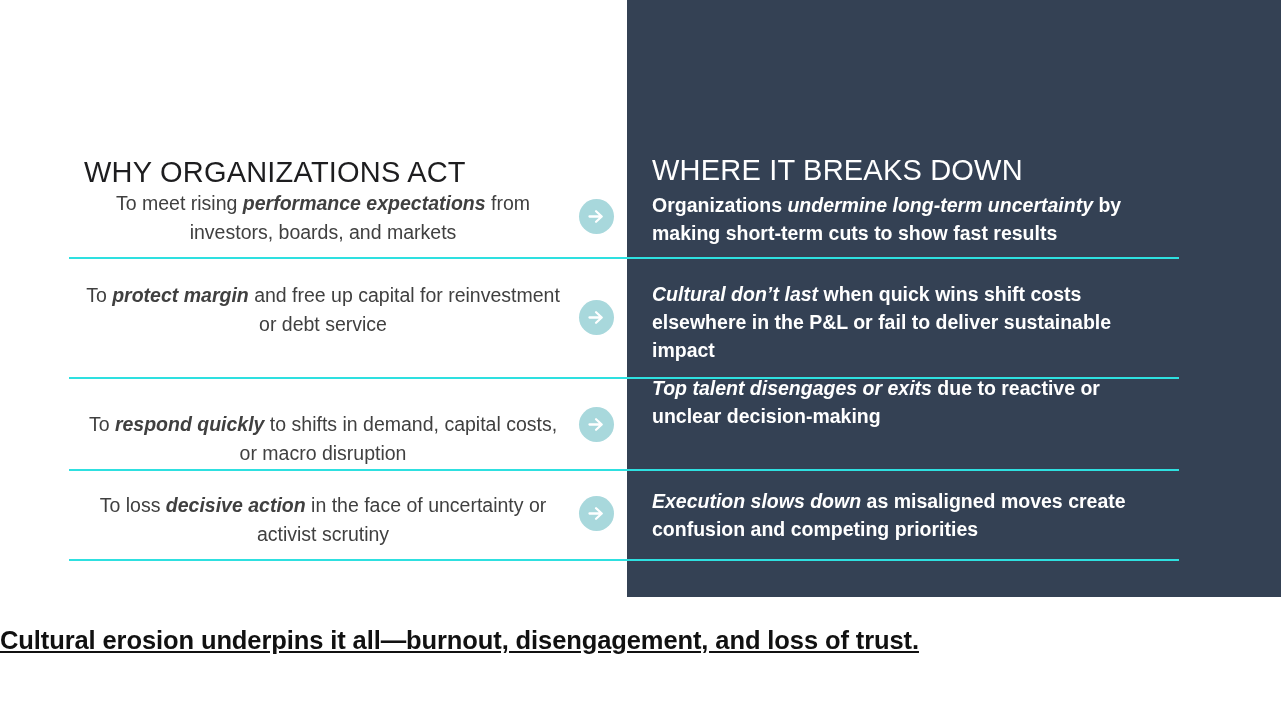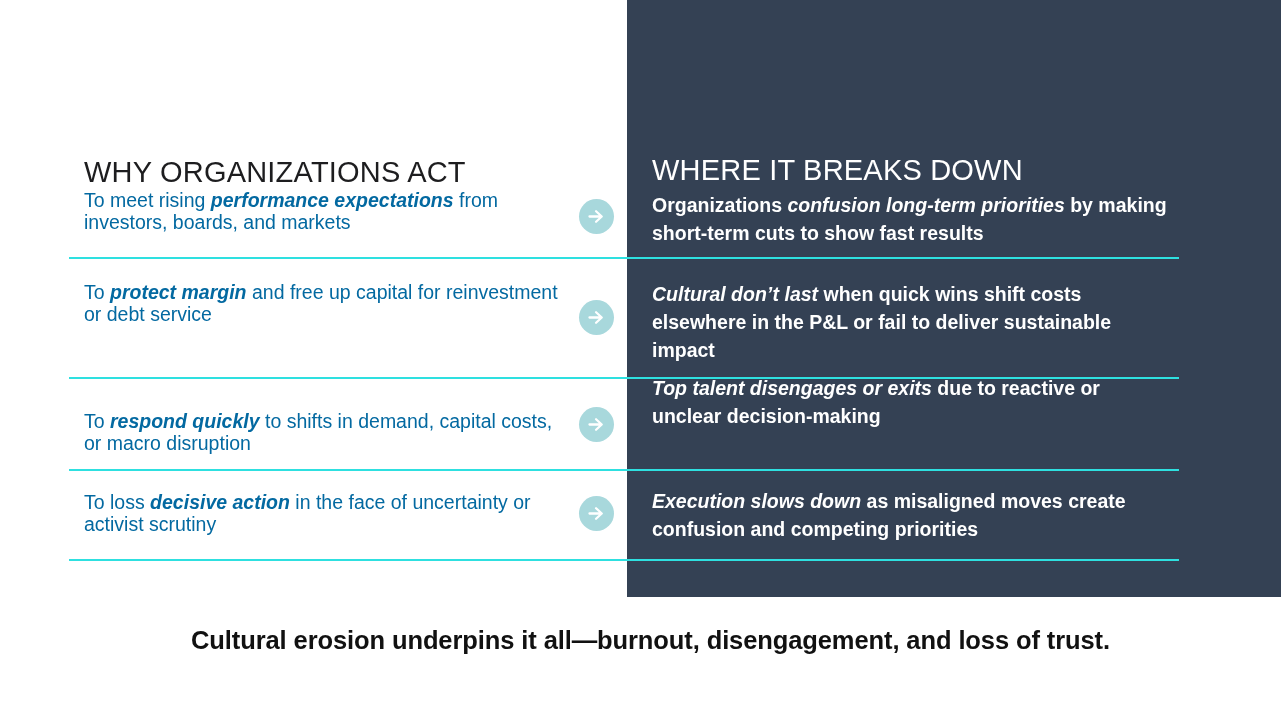--- a/index.html
+++ b/index.html
@@ -53,24 +53,25 @@
   
   .row {
     position: absolute;
     left: 0;
     width: 1281px;
   }
   .cell-left {
     position: absolute;
     left: 84px;
     width: 478px;
-    color: #0369a1;
+    color: #404040;
     font-size: 19.5px;
-    line-height: 22px;
+    line-height: 29px;
     font-weight: 400;
+    text-align: center;
   }
   .cell-right {
     position: absolute;
     left: 652px;
     width: 520px;
     color: #ffffff;
     font-size: 19.5px;
     line-height: 28px;
     font-weight: 700;
   }
@@ -111,25 +112,26 @@
     left: 627px;
     width: 552px;
   }
 
   
   #caption {
     position: absolute;
     left: 0;
     top: 626px;
     width: 1110px;
-    text-align: right;
+    text-align: left;
     font-size: 25.5px;
     font-weight: 700;
     color: #111111;
     letter-spacing: -0.1px;
+    text-decoration: underline;
   }
 </style>
 </head>
 <body>
 
 <div id="slide">
 
   <div class="dark-panel"></div>
 
   <div class="col-heading" id="heading-left">WHY ORGANIZATIONS ACT</div>
@@ -138,21 +140,21 @@
   <div class="row">
     <div class="cell-left" style="top:189px">
       <span>To meet rising </span><em>performance expectations</em><span> from investors, boards, and markets</span>
     </div>
     <div class="arrow-badge" style="left:579px; top:199px">
       <svg width="21" height="21" viewBox="0 0 24 24" aria-hidden="true">
         <path d="M4 12 H17 M11.5 6 L18 12 L11.5 18" fill="none" stroke="#ffffff" stroke-width="2.6" stroke-linecap="round" stroke-linejoin="round"></path>
       </svg>
     </div>
     <div class="cell-right" style="top:191px">
-      <span>Organizations </span><em>confusion long-term priorities</em><span> by making short-term cuts to show fast results</span>
+      <span>Organizations </span><em>undermine long-term uncertainty</em><span> by making short-term cuts to show fast results</span>
     </div>
   </div>
   <div class="divider left-seg" style="top:257px"></div>
   <div class="divider right-seg" style="top:257px"></div>
 
   <div class="row">
     <div class="cell-left" style="top:281px">
       <span>To </span><em>protect margin</em><span> and free up capital for reinvestment or debt service</span>
     </div>
     <div class="arrow-badge" style="left:579px; top:300px">

